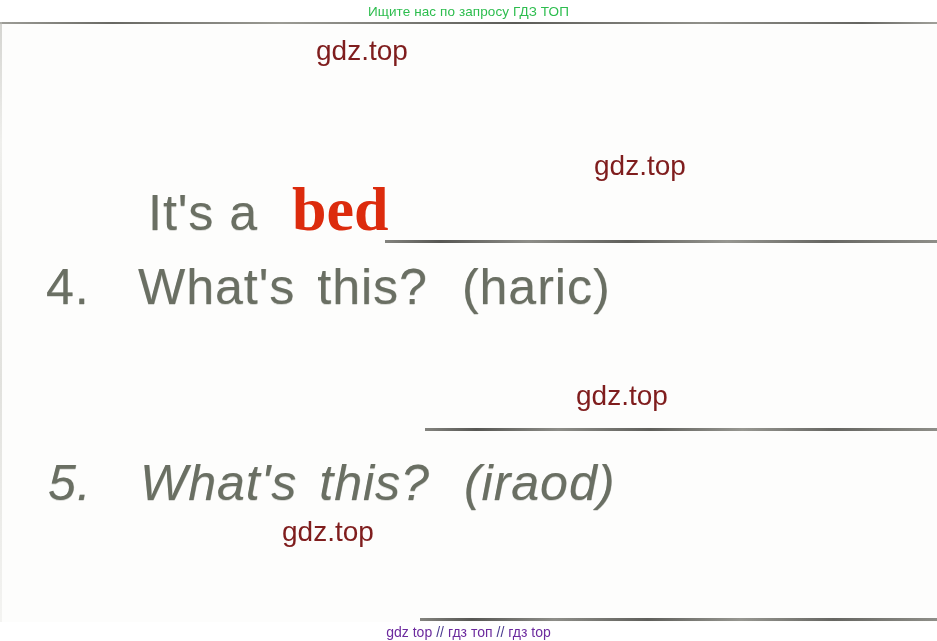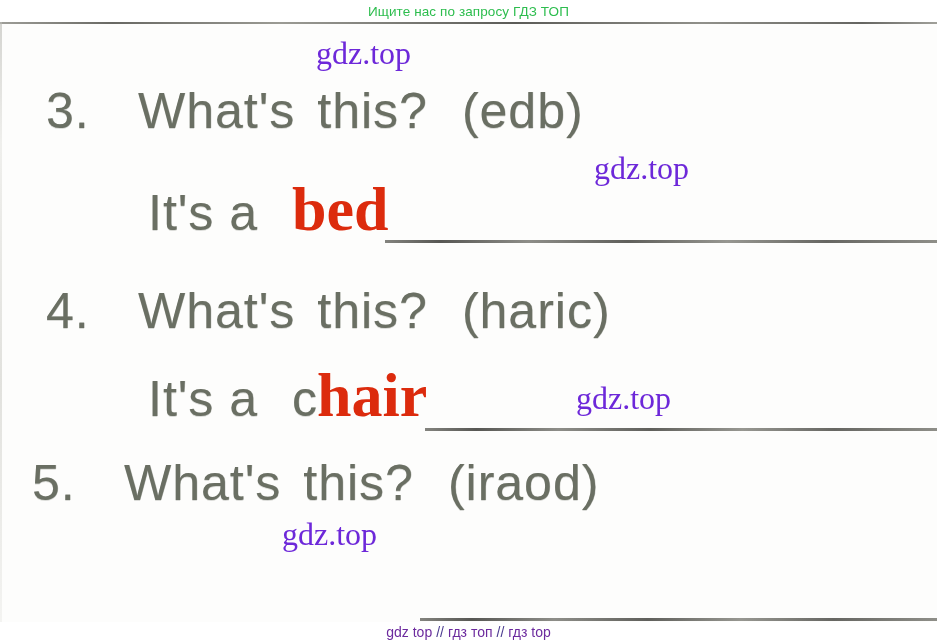--- a/index.html
+++ b/index.html
@@ -105,23 +105,23 @@
   .rule {
     position: absolute;
     height: 3px;
     background: linear-gradient(90deg,#6e6e68 0%,#3a3a36 10%,#7a7a74 26%,#44443f 44%,#85857e 62%,#4c4c47 80%,#7b7b74 100%);
     opacity: .85;
   }
 
   
   .wm {
     position: absolute;
-    color: #6d28d9;
-    font-family: Liberation Serif, serif;
-    font-size: 32px;
+    color: #7f1d1d;
+    font-family: Liberation Sans, sans-serif;
+    font-size: 28px;
     white-space: nowrap;
     letter-spacing: 0px;
   }
 
   
   #bottom-strip {
     position: absolute;
     left: 0; bottom: 0;
     width: 937px;
     height: 19px;
@@ -144,41 +144,35 @@
 
 <div id="top-banner">
   <span class="banner-text">Ищите нас по запросу ГДЗ ТОП</span>
 </div>
 
 <div id="page-sheet">
 
   <div class="scan-edge-top"></div>
   <div class="scan-edge-left"></div>
 
-  <div class="ex-line" style="left:46px; top:60px;">
-    <span class="ex-num">3.</span><span>What's</span><span class="q-sp"></span><span>this?</span><span class="q-sp2"></span><span>(edb)</span>
-  </div>
 
   <div class="ans-line" style="left:148px; top:152px;">
     <span>It's  a</span><span class="q-sp2"></span><span class="ans-word">bed</span>
   </div>
 
   <div class="rule" style="left:385px; top:218px; width:552px;"></div>
 
-  <div class="ex-line" style="left:46px; top:260px;">
+  <div class="ex-line" style="left:46px; top:236px;">
     <span class="ex-num">4.</span><span>What's</span><span class="q-sp"></span><span>this?</span><span class="q-sp2"></span><span>(haric)</span>
   </div>
 
-  <div class="ans-line" style="left:148px; top:338px;">
-    <span>It's  a</span><span class="q-sp2"></span><span class="prefix-letter">c</span><span class="ans-word">hair</span>
-  </div>
 
   <div class="rule" style="left:425px; top:406px; width:512px;"></div>
 
-  <div class="ex-line" style="left:32px; top:432px;">
+  <div class="ex-line" style="left:48px; top:432px;font-style:italic;">
     <span class="ex-num">5.</span><span>What's</span><span class="q-sp"></span><span>this?</span><span class="q-sp2"></span><span>(iraod)</span>
   </div>
 
 
   <div class="rule" style="left:420px; top:596px; width:517px;"></div>
 
   <div class="wm" style="left:316px; top:13px;">gdz.top</div>
   <div class="wm" style="left:594px; top:128px;">gdz.top</div>
   <div class="wm" style="left:576px; top:358px;">gdz.top</div>
   <div class="wm" style="left:282px; top:494px;">gdz.top</div>

